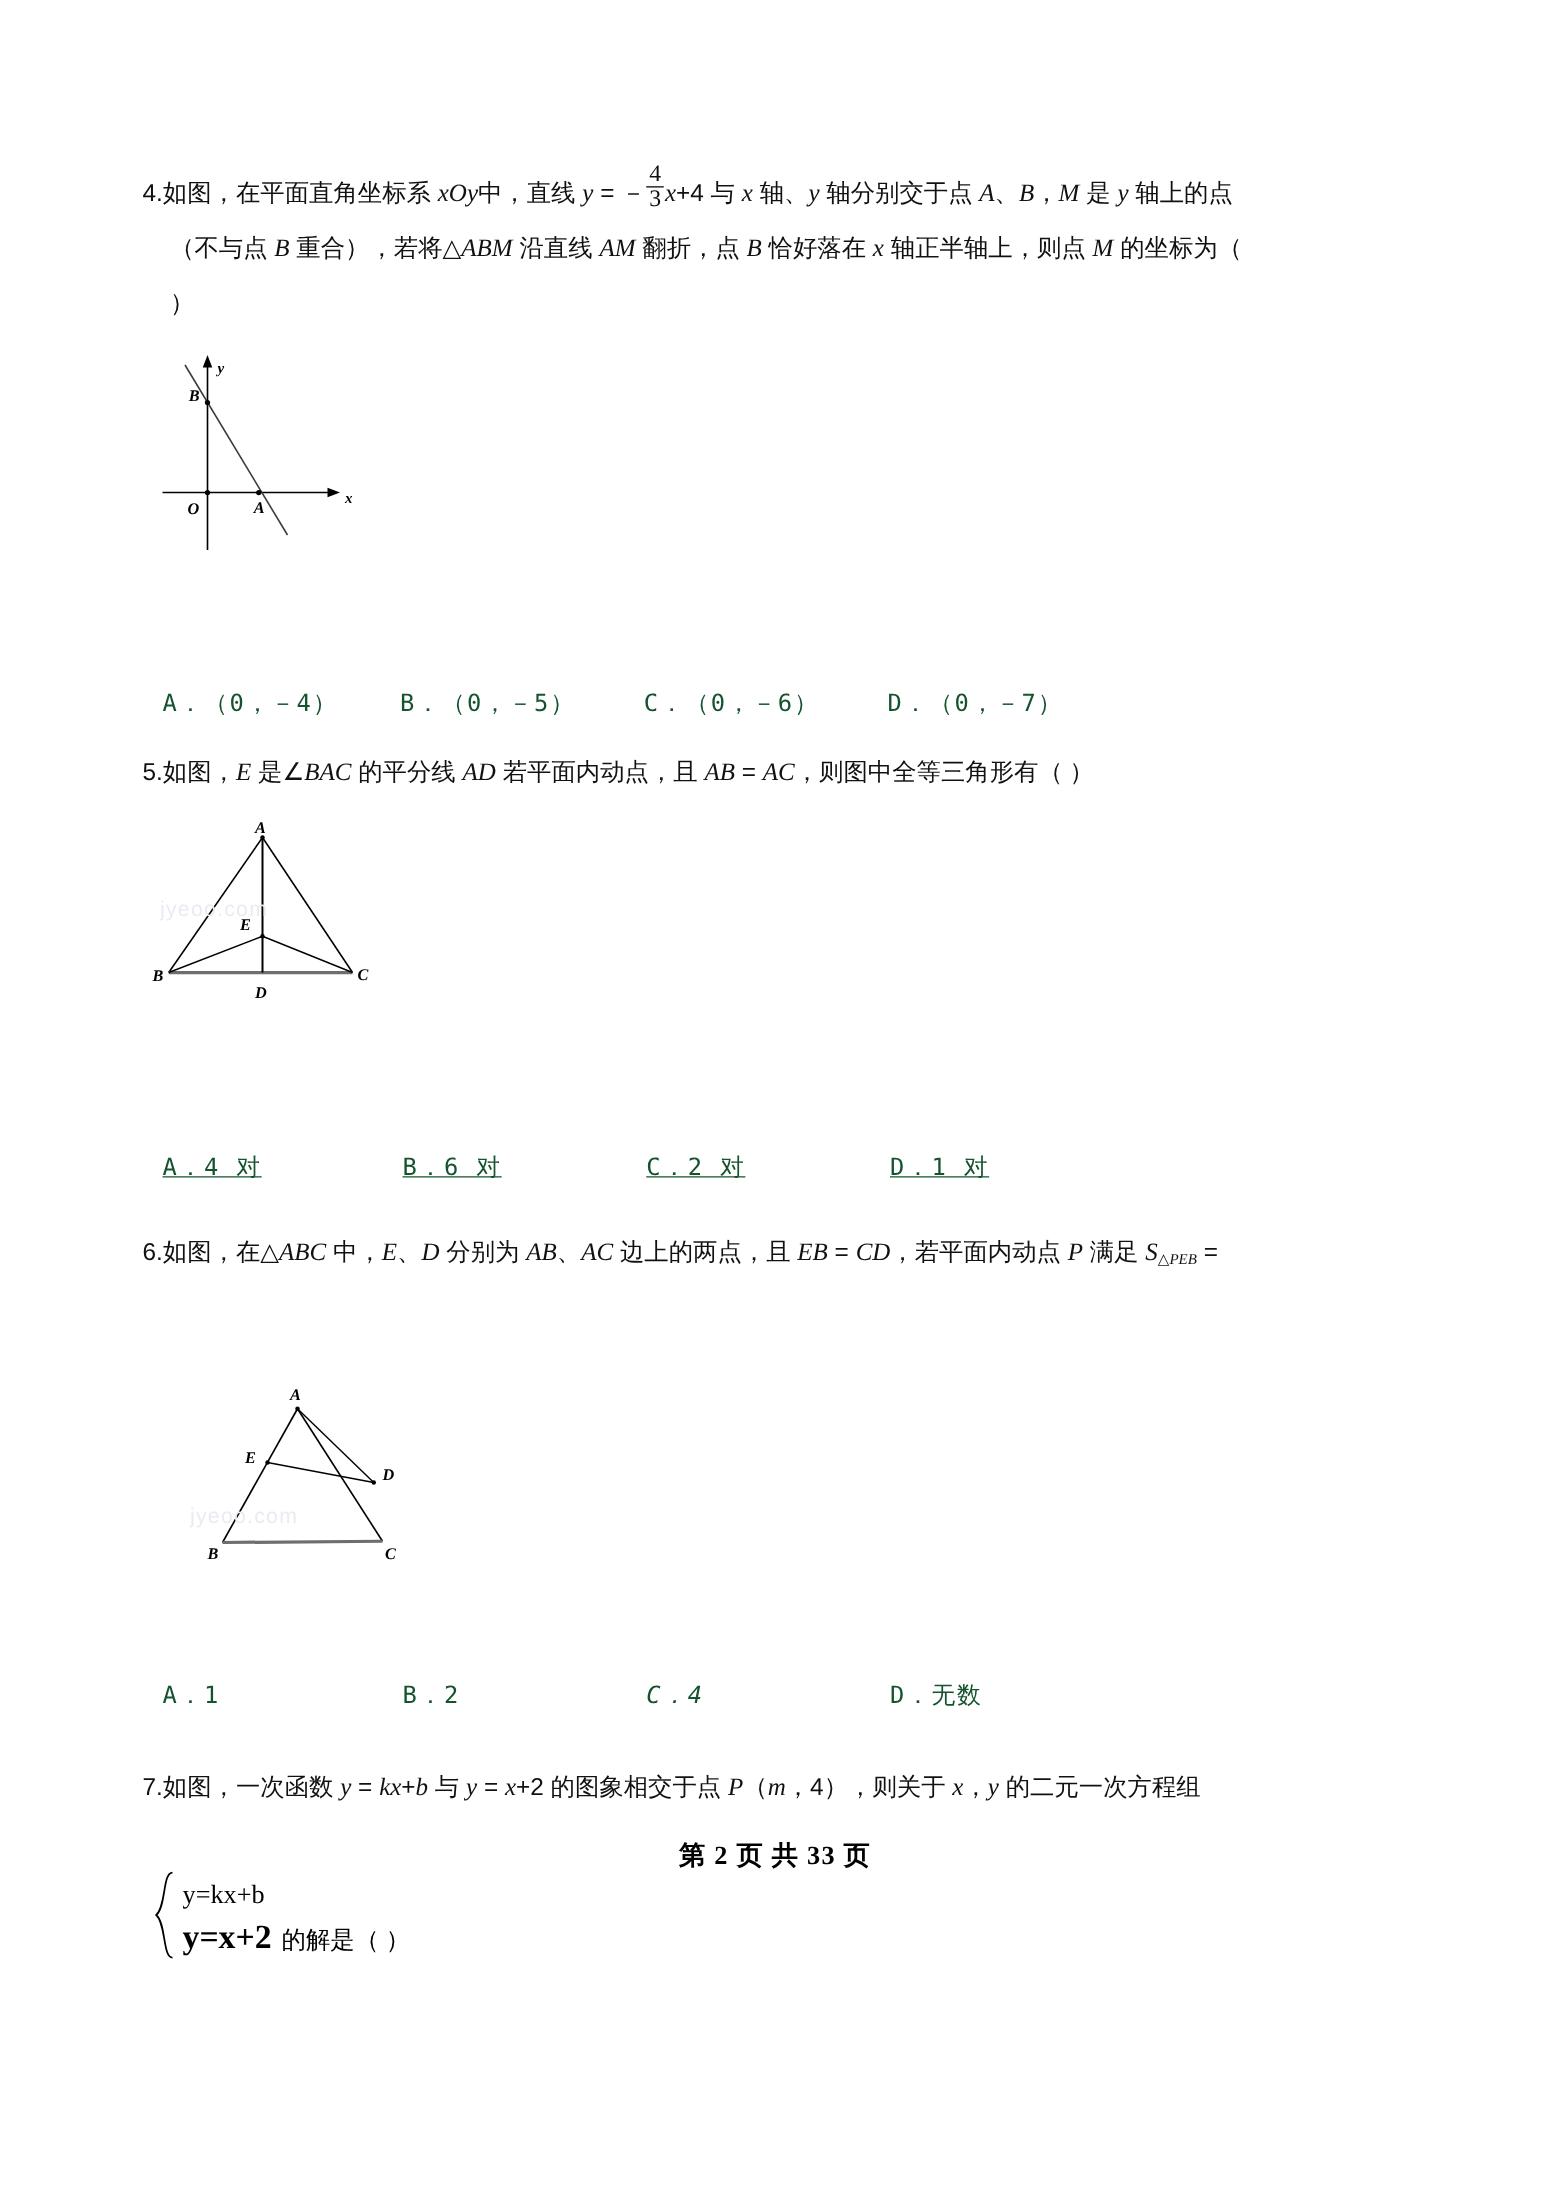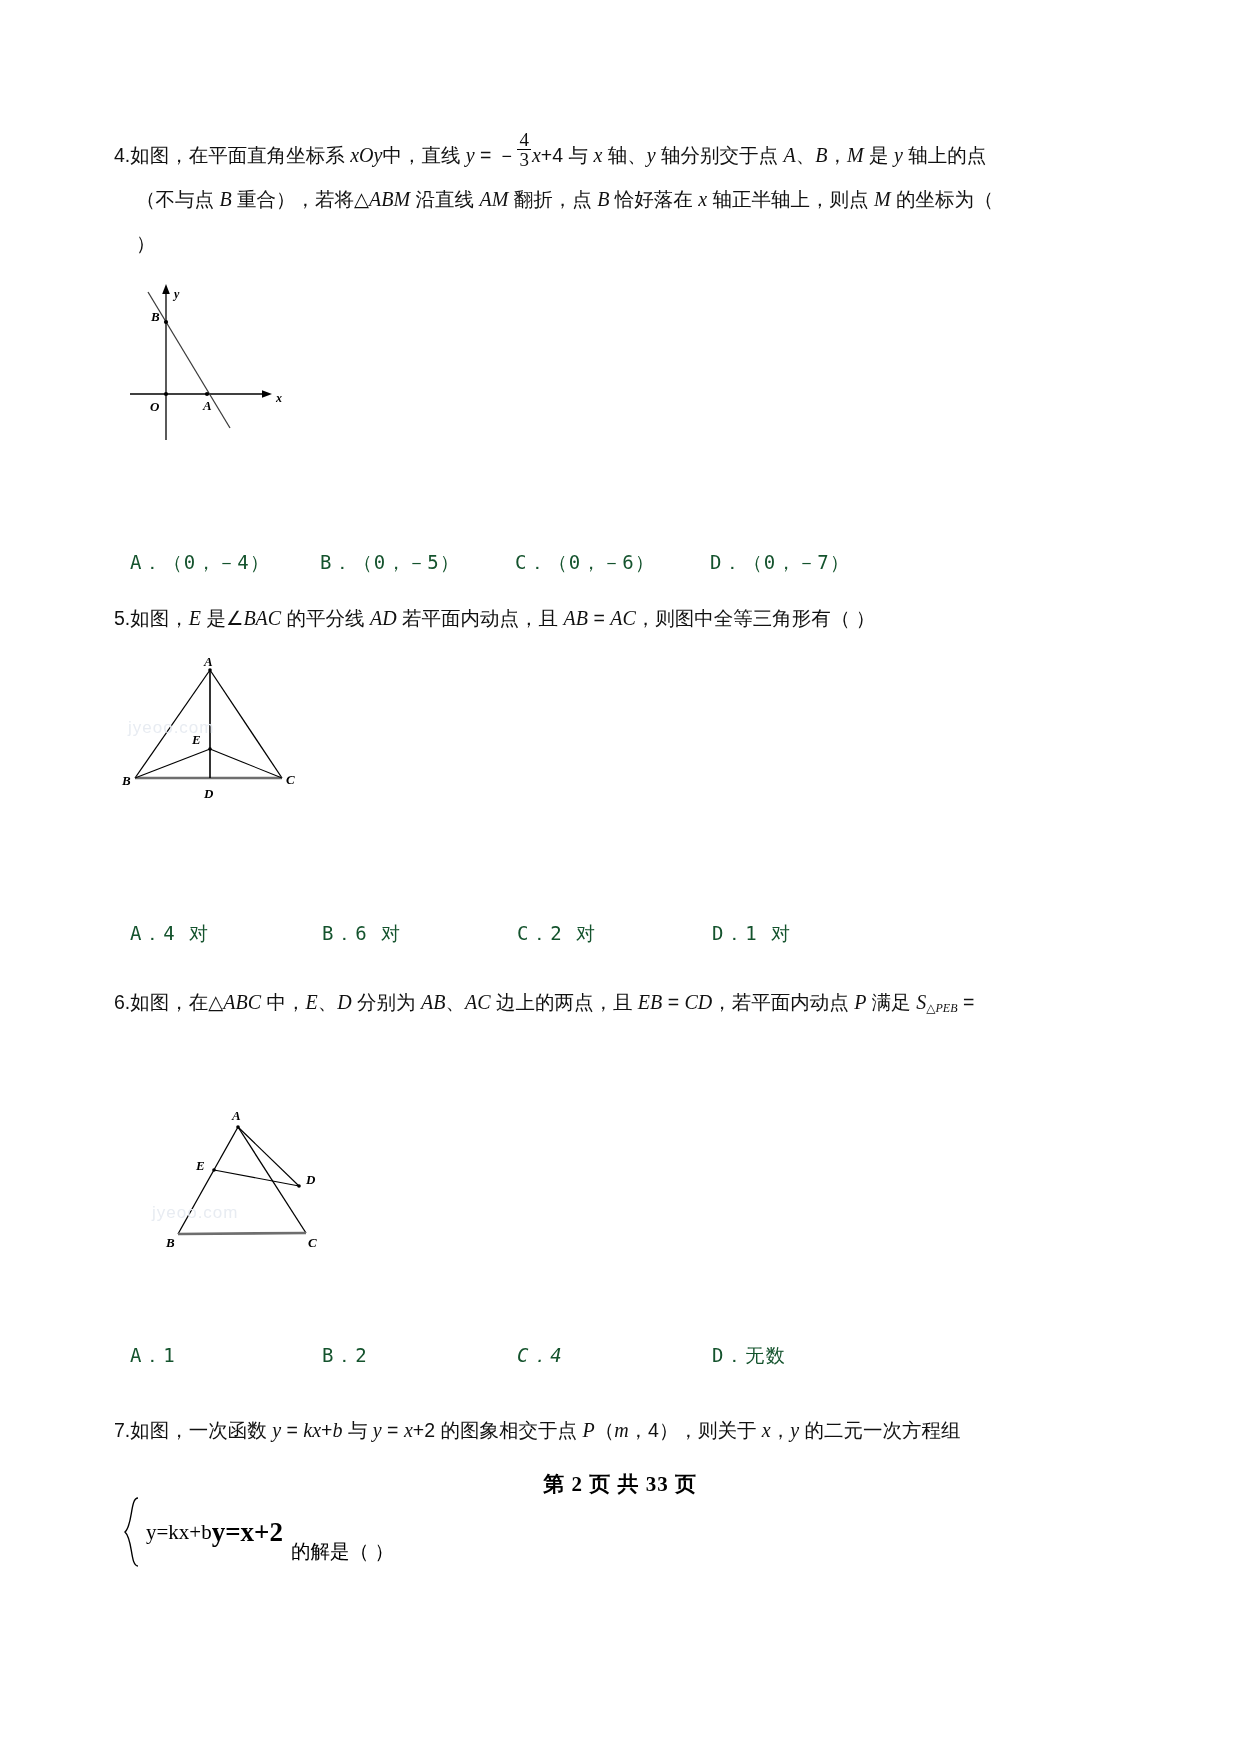--- a/index.html
+++ b/index.html
@@ -171,21 +171,21 @@
       <circle cx="92" cy="94" r="1.8" fill="#000"></circle>
       <text class="svglabel" x="86" y="11" font-size="13">A</text>
       <text class="svglabel" x="4" y="130" font-size="13">B</text>
       <text class="svglabel" x="168" y="129" font-size="13">C</text>
       <text class="svglabel" x="86" y="143" font-size="13">D</text>
       <text class="svglabel" x="74" y="89" font-size="13">E</text>
     </svg>
   </div>
   <div class="wm" style="left:128px; top:718px;">jyeoo.com</div>
 
-  <div class="options" style="left:130px; top:921px; width:880px;">
+  <div class="options" style="left:130px; top:921px; width:880px;text-decoration:underline;">
     <span class="opt" style="width:192px;">A．4 对</span>
     <span class="opt" style="width:195px;">B．6 对</span>
     <span class="opt" style="width:195px;">C．2 对</span>
     <span class="opt">D．1 对</span>
   </div>
 
   <div class="qtext" style="position:absolute; left:114px; top:980px; width:1030px;">
     <div class="qline">
       <span>6.</span><span>如图，在△</span><span class="ital">ABC</span><span> 中，</span><span class="ital">E</span><span>、</span><span class="ital">D</span><span> 分别为 </span><span class="ital">AB</span><span>、</span><span class="ital">AC</span><span> 边上的两点，且 </span><span class="ital">EB</span><span> = </span><span class="ital">CD</span><span>，若平面内动点 </span><span class="ital">P</span><span> 满足 </span><span class="ital">S</span><span class="sub">△PEB</span><span> = </span>
     </div>
@@ -224,21 +224,21 @@
   <div class="qtext" style="position:absolute; left:114px; top:1408px; width:1030px;">
     <div class="qline">
       <span>7.</span><span>如图，一次函数 </span><span class="ital">y</span><span> = </span><span class="ital">kx</span><span>+</span><span class="ital">b</span><span> 与 </span><span class="ital">y</span><span> = </span><span class="ital">x</span><span>+2 的图象相交于点 </span><span class="ital">P</span><span>（</span><span class="ital">m</span><span>，4），则关于 </span><span class="ital">x</span><span>，</span><span class="ital">y</span><span> 的二元一次方程组</span>
     </div>
   </div>
 
   <div style="position:absolute; left:120px; top:1495px; display:flex; align-items:center;">
     <svg width="24" height="74" viewBox="0 0 24 74">
       <path d="M18 3 C10 3 13 30 5 37 C13 44 10 71 18 71" fill="none" stroke="#000" stroke-width="1.4"></path>
     </svg>
-    <div style="display:flex; flex-direction:row; justify-content:flex-start; margin-left:2px;">
+    <div style="display:flex; flex-direction:column; justify-content:flex-start; margin-left:2px;">
       <span style="font-family:'Liberation Serif','DejaVu Serif',serif; font-size:21px; line-height:34px;">y=kx+b</span>
       <span style="font-family:'Liberation Serif','DejaVu Serif',serif; font-size:27px; line-height:34px;font-weight:bold;">y=x+2</span>
     </div>
     <span style="font-family:'Liberation Sans','DejaVu Sans',sans-serif; font-size:19.5px; margin-left:8px; align-self:flex-end; padding-bottom:4px;">的解是（      ）</span>
   </div>
 
   <div class="footer">
     <span>第 2 页 共 33 页</span>
   </div>
 

